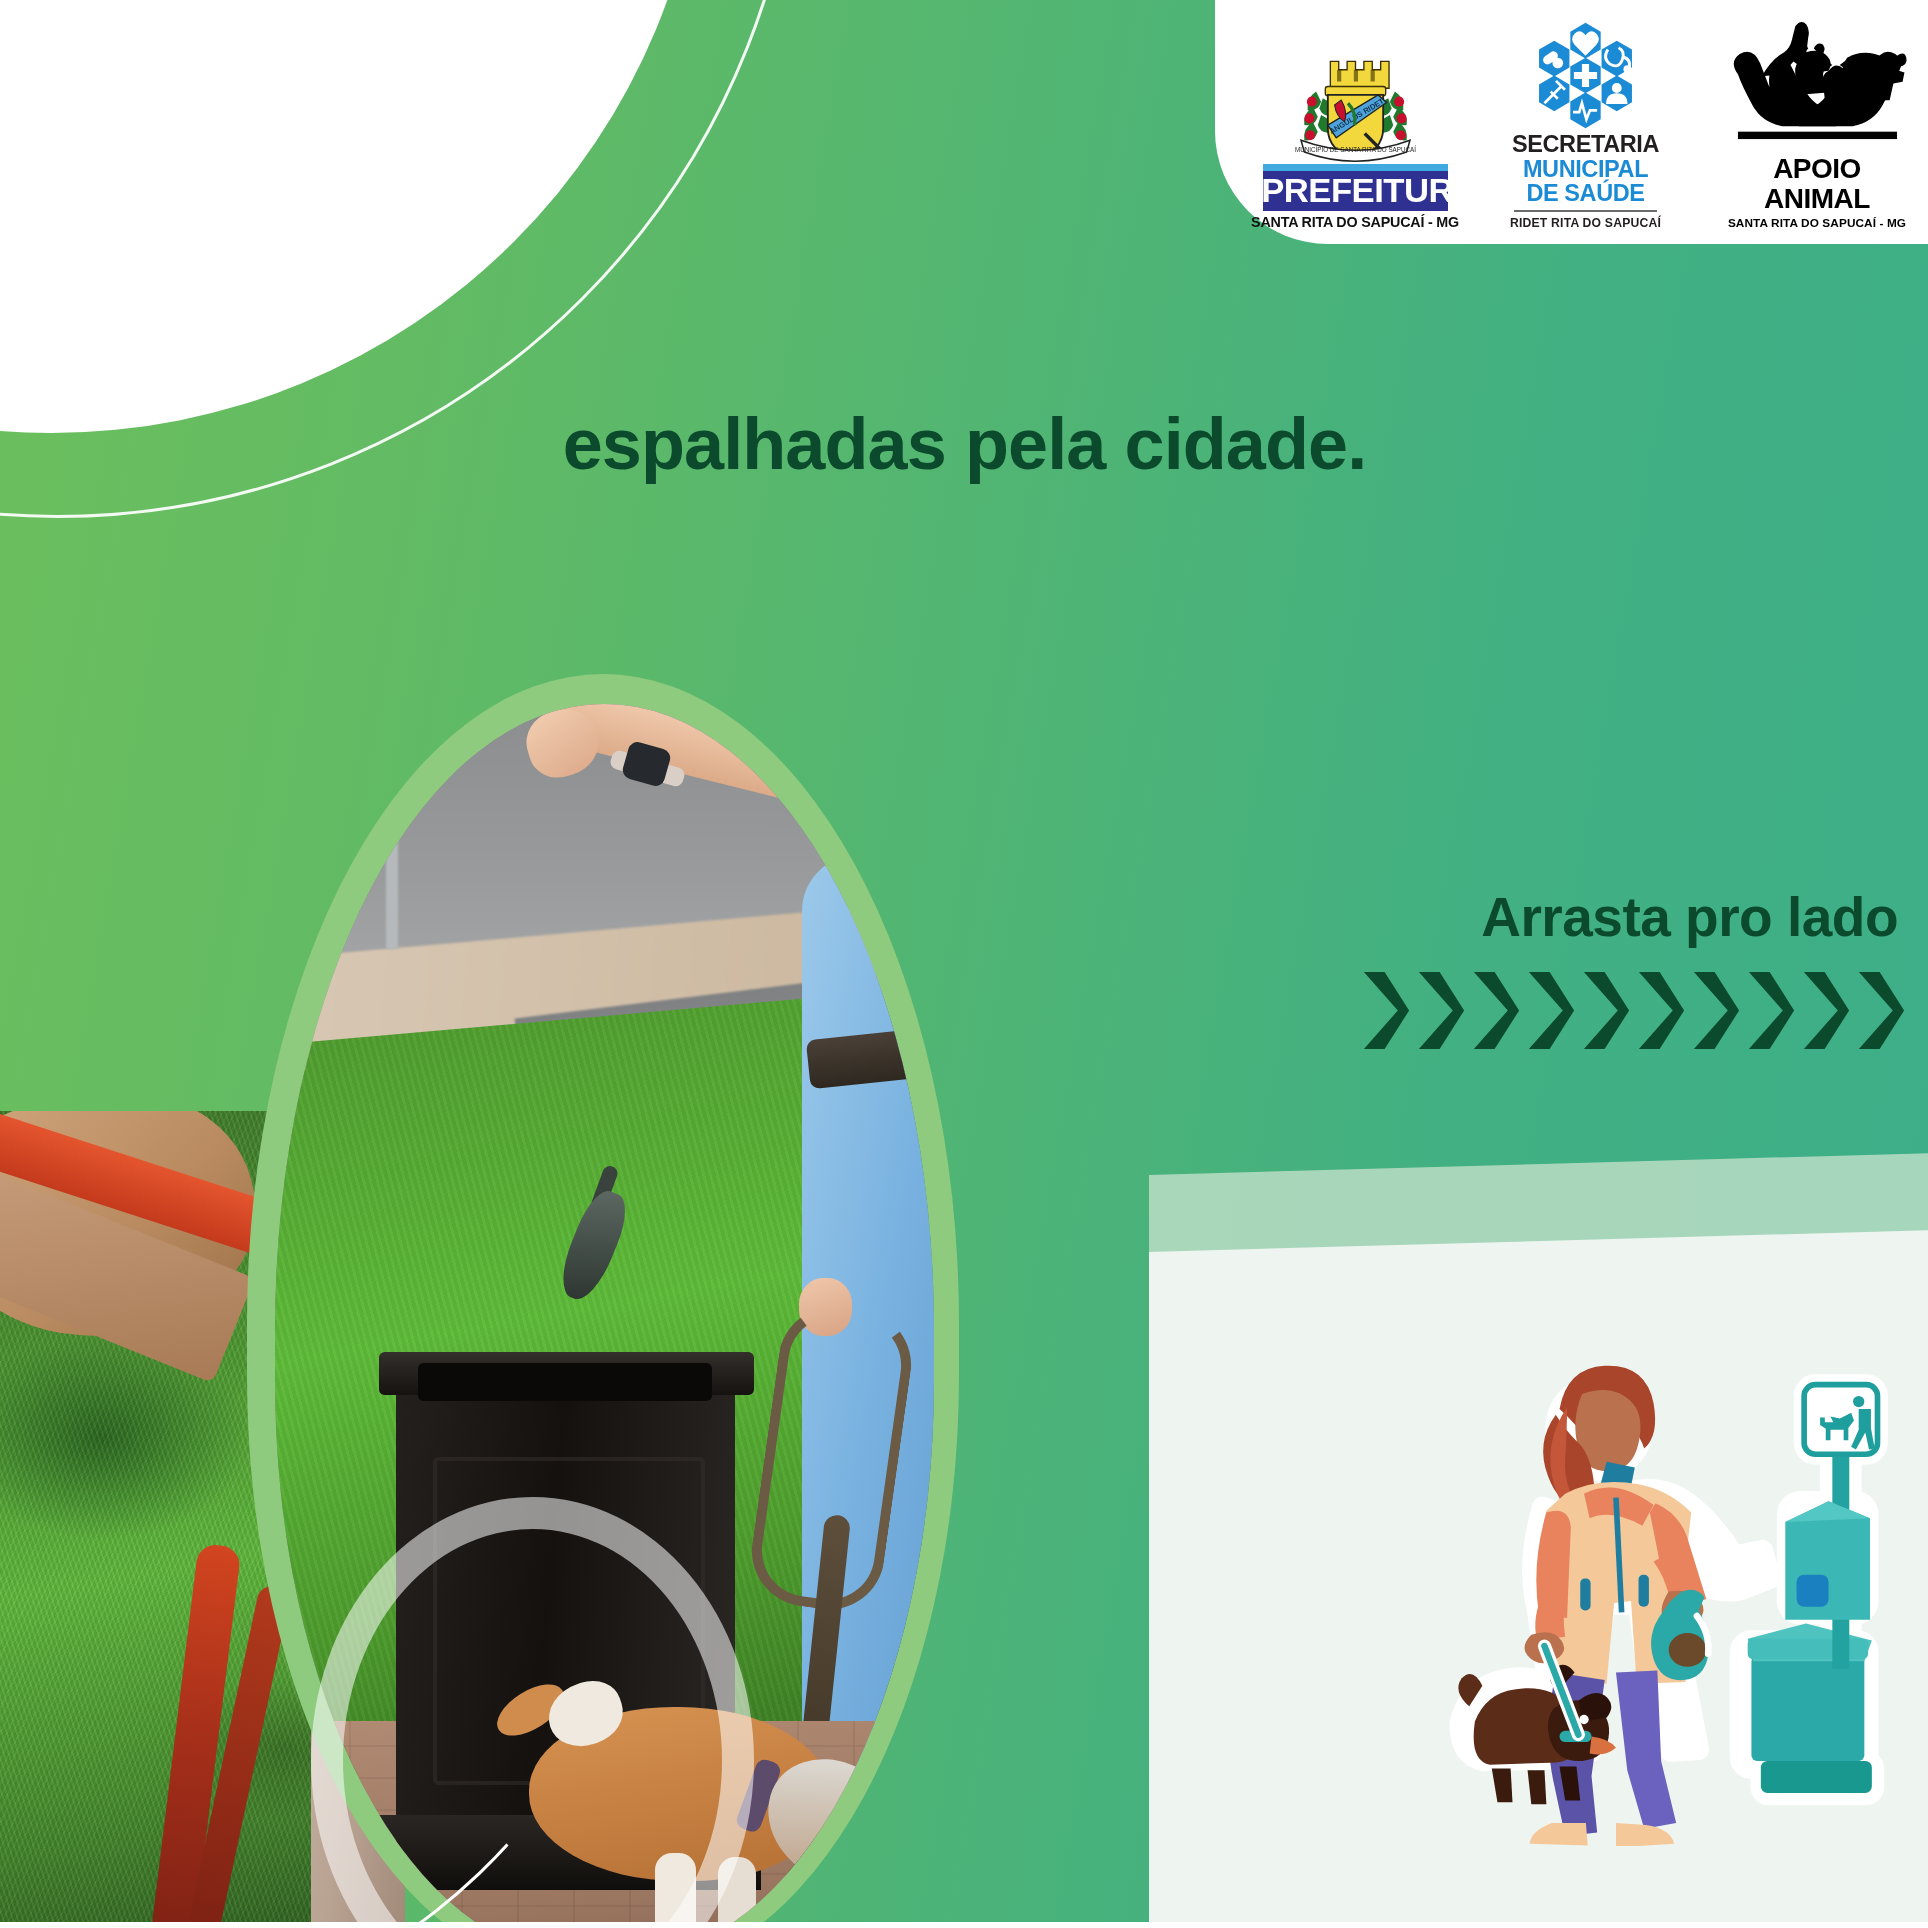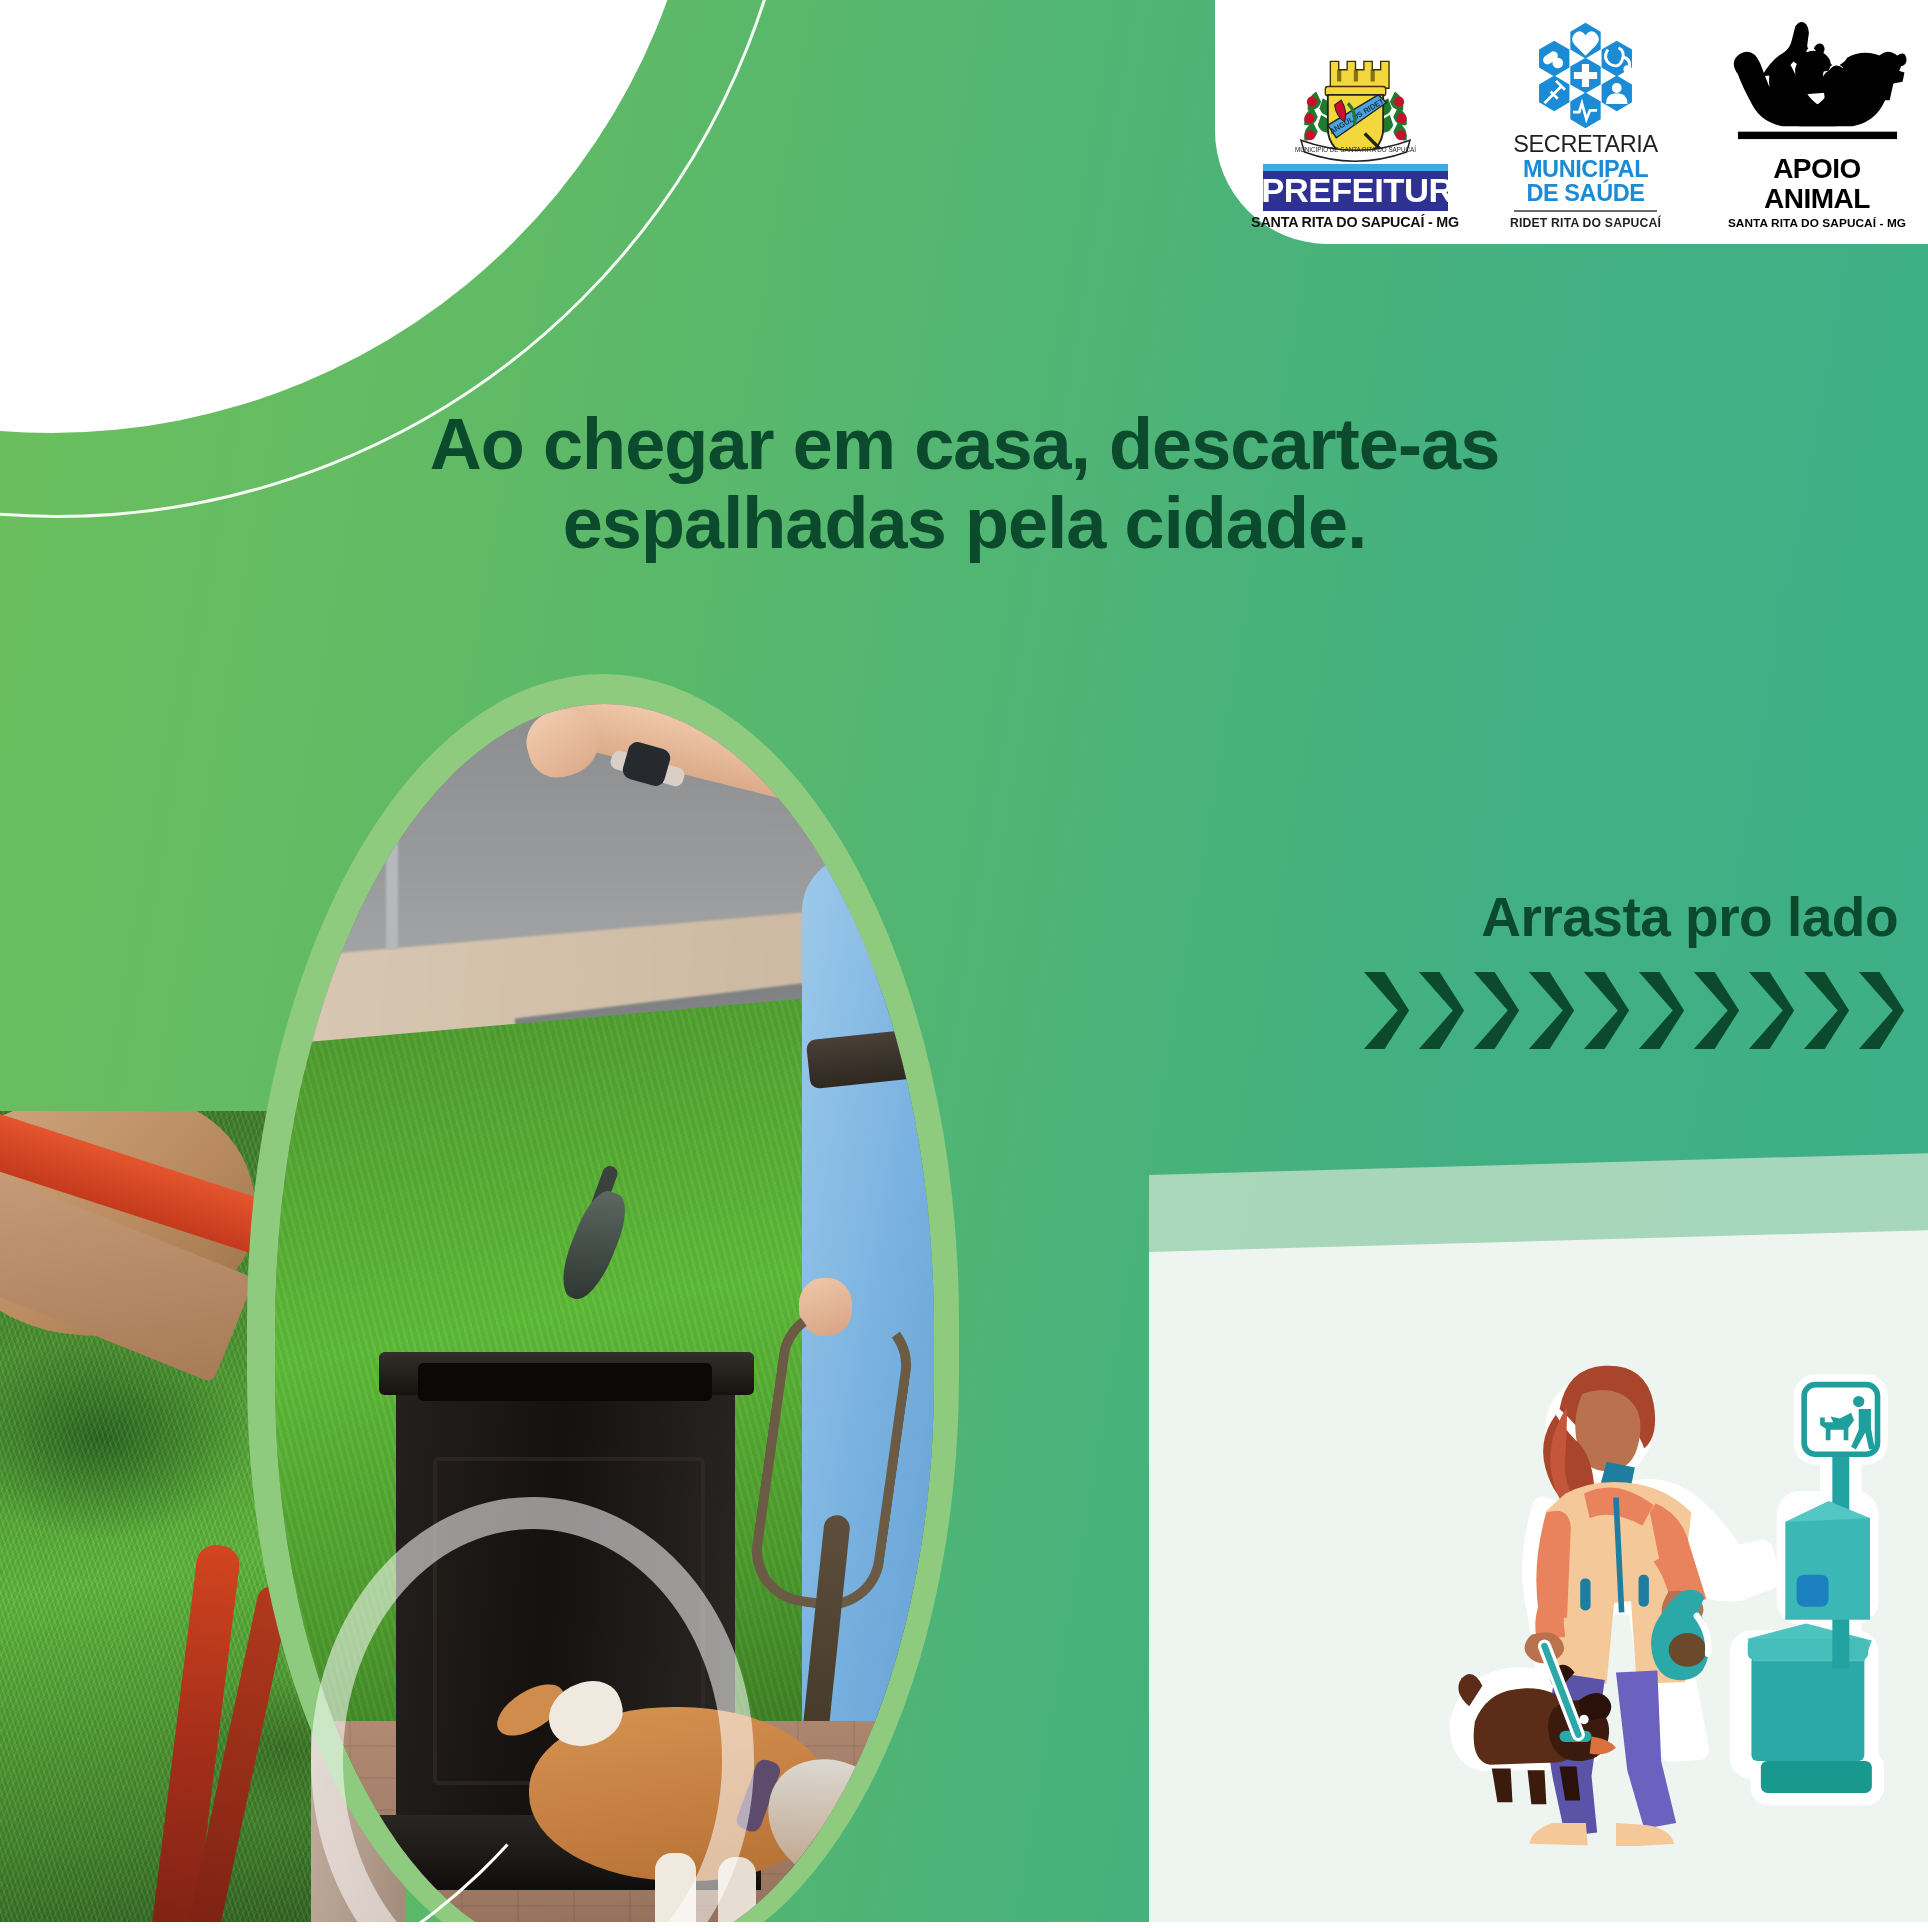--- a/index.html
+++ b/index.html
@@ -30,21 +30,21 @@
   .pref .band{background:#2E3192;width:185px;margin:0 auto;padding:2.8px 0 3.8px;}
   .pref .band span{display:block;text-align:center;color:#fff;font-weight:bold;font-size:34px;
     letter-spacing:-0.5px;line-height:34px;font-family:"Liberation Sans",sans-serif;
     transform:scaleX(1.02);}
   .pref .sub{text-align:center;font-weight:bold;font-size:14.6px;color:#111;margin-top:2.8px;
     letter-spacing:-0.2px;transform:scaleX(0.98);white-space:nowrap;}
 
   
   .saude{width:160px;}
   .saude .hexwrap{height:113px;display:flex;align-items:center;justify-content:center;}
-  .saude .l1{font-size:23.5px;font-weight:normal;color:#231F20;line-height:24.5px;letter-spacing:-0.4px;text-align:center;}
+  .saude .l1{font-size:23.5px;font-weight:bold;color:#231F20;line-height:24.5px;letter-spacing:-0.4px;text-align:center;}
   .saude .l2{font-size:23.5px;font-weight:bold;color:#1C8BD6;line-height:24.5px;letter-spacing:-0.4px;text-align:center;}
   .saude .l3{font-size:23.5px;font-weight:bold;color:#1C8BD6;line-height:24.5px;letter-spacing:-0.4px;text-align:center;}
   .saude .rule{height:1.9px;background:#6b6b6b;width:143px;margin:4.7px auto 3.8px;}
   .saude .l4{font-size:12.2px;font-weight:bold;color:#231F20;text-align:center;letter-spacing:0.2px;}
 
   
   .apoio{width:198px;}
   .apoio .art{height:141px;display:flex;align-items:flex-end;justify-content:center;}
   .apoio .l1{font-size:28px;font-weight:bold;color:#000;text-align:center;letter-spacing:-0.5px;line-height:30px;}
   .apoio .l2{font-size:11.8px;font-weight:bold;color:#000;text-align:center;letter-spacing:0.1px;margin-top:1.9px;}
@@ -477,21 +477,20 @@
           </g>
         </svg>
       </div>
       <div class="l1">APOIO ANIMAL</div>
       <div class="l2">SANTA RITA DO SAPUCAÍ - MG</div>
     </div>
 
   </div>
 
   <div class="headline">
-    <div>Ao chegar em casa, descarte-as</div>
     <div>espalhadas pela cidade.</div>
   </div>
 
   <div class="cta">
     <div class="cta-text">Arrasta pro lado</div>
     <div class="chevrons" id="chevrons">
         <svg width="53" height="81" viewBox="0 0 56 86">
           <path d="M4 2 L40 43 L4 84 L26 84 L52 43 L26 2 Z" fill="#0B4A2C"></path>
         </svg>
         <svg width="53" height="81" viewBox="0 0 56 86">

